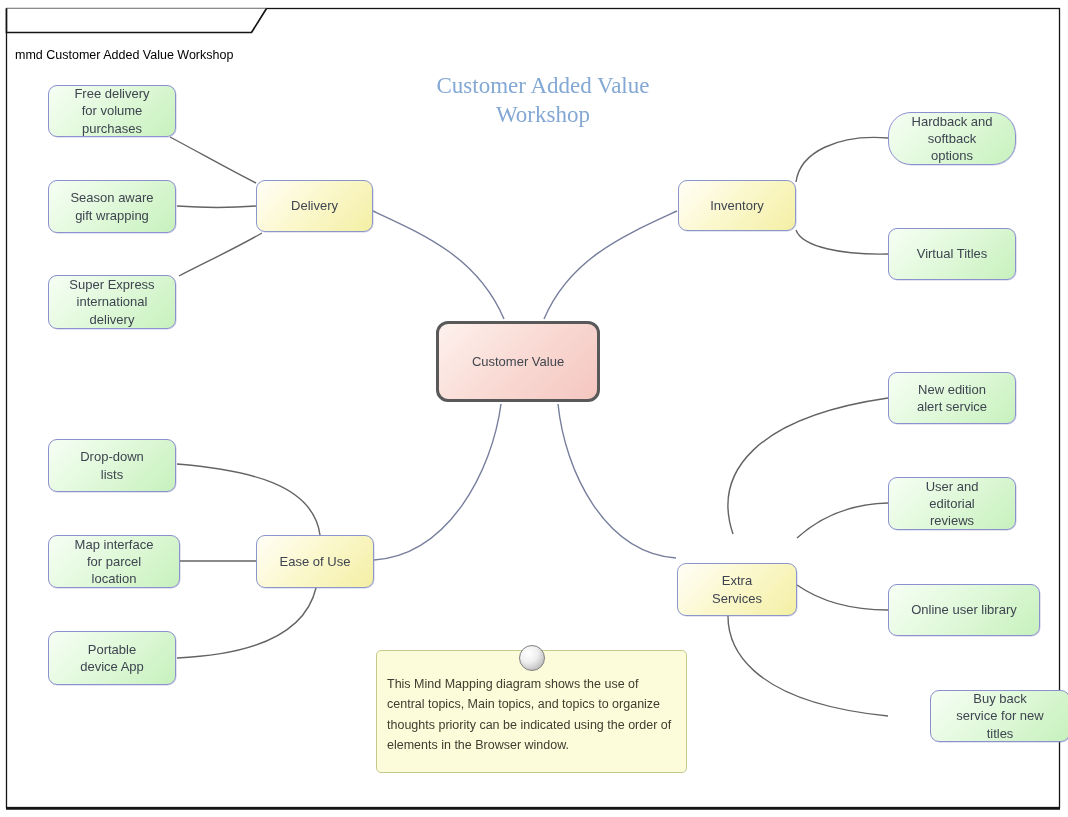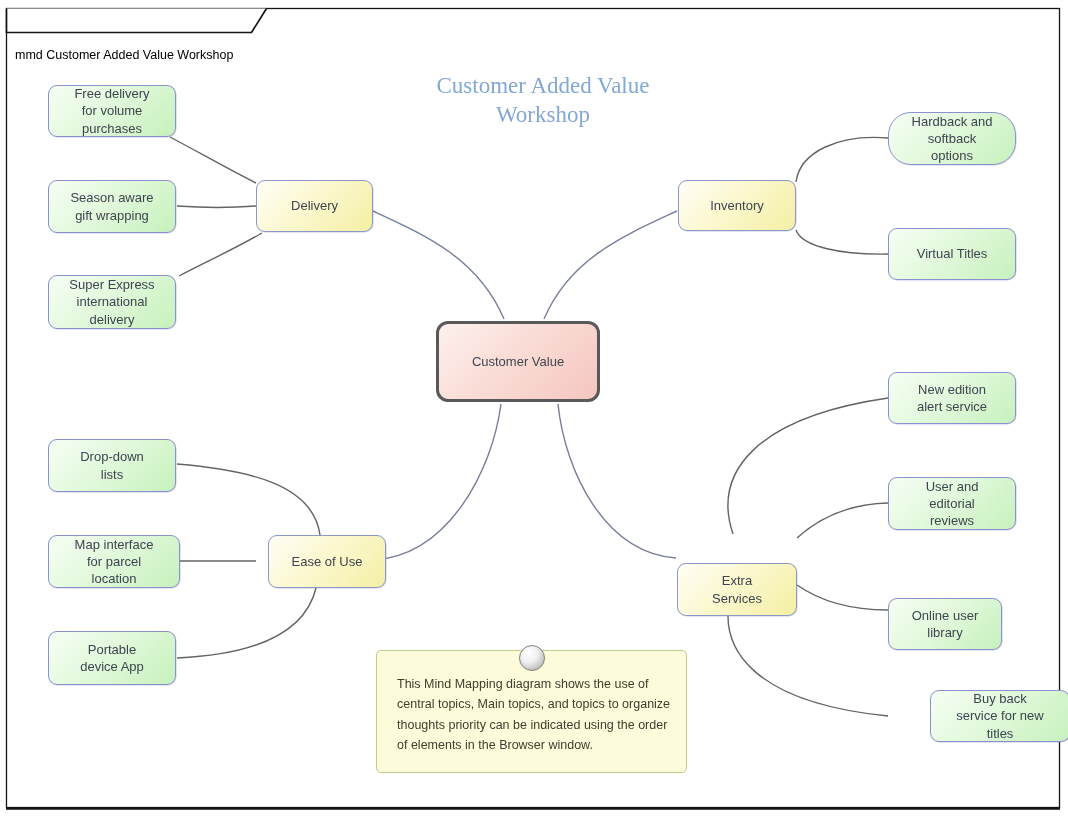--- a/index.html
+++ b/index.html
@@ -13,21 +13,21 @@
        border:1.4px solid #8b90cf; box-shadow:0.5px 0.5px 0 rgba(130,134,190,0.45);}
   .main{background:linear-gradient(135deg,#fffef6 0%,#fbf8cf 45%,#f4efa4 100%);
         border:1.4px solid #8b96cb; box-shadow:0.5px 0.5px 0 rgba(130,140,190,0.45);}
   .central{background:linear-gradient(135deg,#fdf1ed 0%,#fadcd6 45%,#f5c6c0 100%);
         border:3px solid #595959;border-radius:12px;font-size:13px;color:#41454f;}
   .tab-label{position:absolute;left:15px;top:11px;z-index:2;font-size:12.5px;font-weight:normal;color:#000;margin-top:37px;}
   .title{position:absolute;left:393px;top:71px;width:300px;z-index:2;text-align:center;
          font-family:"Liberation Serif", serif;font-size:23px;line-height:1.28;color:#83a8d4;}
   .note{position:absolute;left:376px;top:650px;width:311px;height:123px;z-index:2;box-sizing:border-box;
         background:#fdfcda;border:1.3px solid #c2ca8c;border-radius:5px;}
-  .note-text{padding:23px 9px 0 20px;font-size:12.5px;line-height:1.62;color:#3d3d30;}
+  .note-text{padding:23px 9px 0 10px;font-size:12.5px;line-height:1.62;color:#3d3d30;}
   .sphere{position:absolute;left:519px;top:645px;width:24px;height:24px;z-index:3;border-radius:50%;
           border:1px solid #7f7f7f;
           background:radial-gradient(circle at 35% 30%, #ffffff 0%, #efefef 40%, #c6c6c6 72%, #9c9c9c 100%);}
 </style>
 </head>
 <body>
 
 <div class="stage">
 
   <svg class="layer" width="1068" height="817" viewBox="0 0 1068 817">
@@ -61,35 +61,35 @@
   </svg>
 
   <div class="tab-label">mmd Customer Added Value Workshop</div>
 
   <div class="title">Customer Added Value Workshop</div>
 
   <div class="node central" style="left:436px;top:321px;width:164px;height:81px;">Customer Value</div>
 
   <div class="node main" style="left:256px;top:180px;width:117px;height:52px;">Delivery</div>
   <div class="node main" style="left:678px;top:180px;width:118px;height:51px;">Inventory</div>
-  <div class="node main" style="left:268px;top:535px;width:118px;height:53px;">Ease of Use</div>
+  <div class="node main" style="left:256px;top:535px;width:118px;height:53px;">Ease of Use</div>
   <div class="node main" style="left:677px;top:563px;width:120px;height:53px;">Extra Services</div>
 
   <div class="node sub" style="left:48px;top:85px;width:128px;height:52px;">Free delivery for volume purchases</div>
   <div class="node sub" style="left:48px;top:180px;width:128px;height:53px;">Season aware gift wrapping</div>
   <div class="node sub" style="left:48px;top:275px;width:128px;height:54px;">Super Express international delivery</div>
   <div class="node sub" style="left:48px;top:439px;width:128px;height:53px;">Drop-down lists</div>
   <div class="node sub" style="left:48px;top:535px;width:132px;height:53px;">Map interface for parcel location</div>
   <div class="node sub" style="left:48px;top:631px;width:128px;height:54px;">Portable device App</div>
 
   <div class="node sub" style="left:888px;top:112px;width:128px;height:53px;border-radius:23px;">Hardback and softback options</div>
   <div class="node sub" style="left:888px;top:228px;width:128px;height:52px;">Virtual Titles</div>
   <div class="node sub" style="left:888px;top:372px;width:128px;height:52px;">New edition alert service</div>
   <div class="node sub" style="left:888px;top:477px;width:128px;height:53px;">User and editorial reviews</div>
-  <div class="node sub" style="left:888px;top:584px;width:114px;height:52px;margin-top:14px;">Online user library</div>
+  <div class="node sub" style="left:888px;top:584px;width:152px;height:52px;">Online user library</div>
   <div class="node sub" style="left:888px;top:690px;width:140px;height:52px;margin-left:42px;">Buy back service for new titles</div>
 
   <div class="note">
     <div class="note-text">This Mind Mapping diagram shows the use of central topics, Main topics, and topics to organize thoughts priority can be indicated using the order of elements in the Browser window.</div>
   </div>
   <div class="sphere"></div>
 
 </div>
 
 </body></html>

